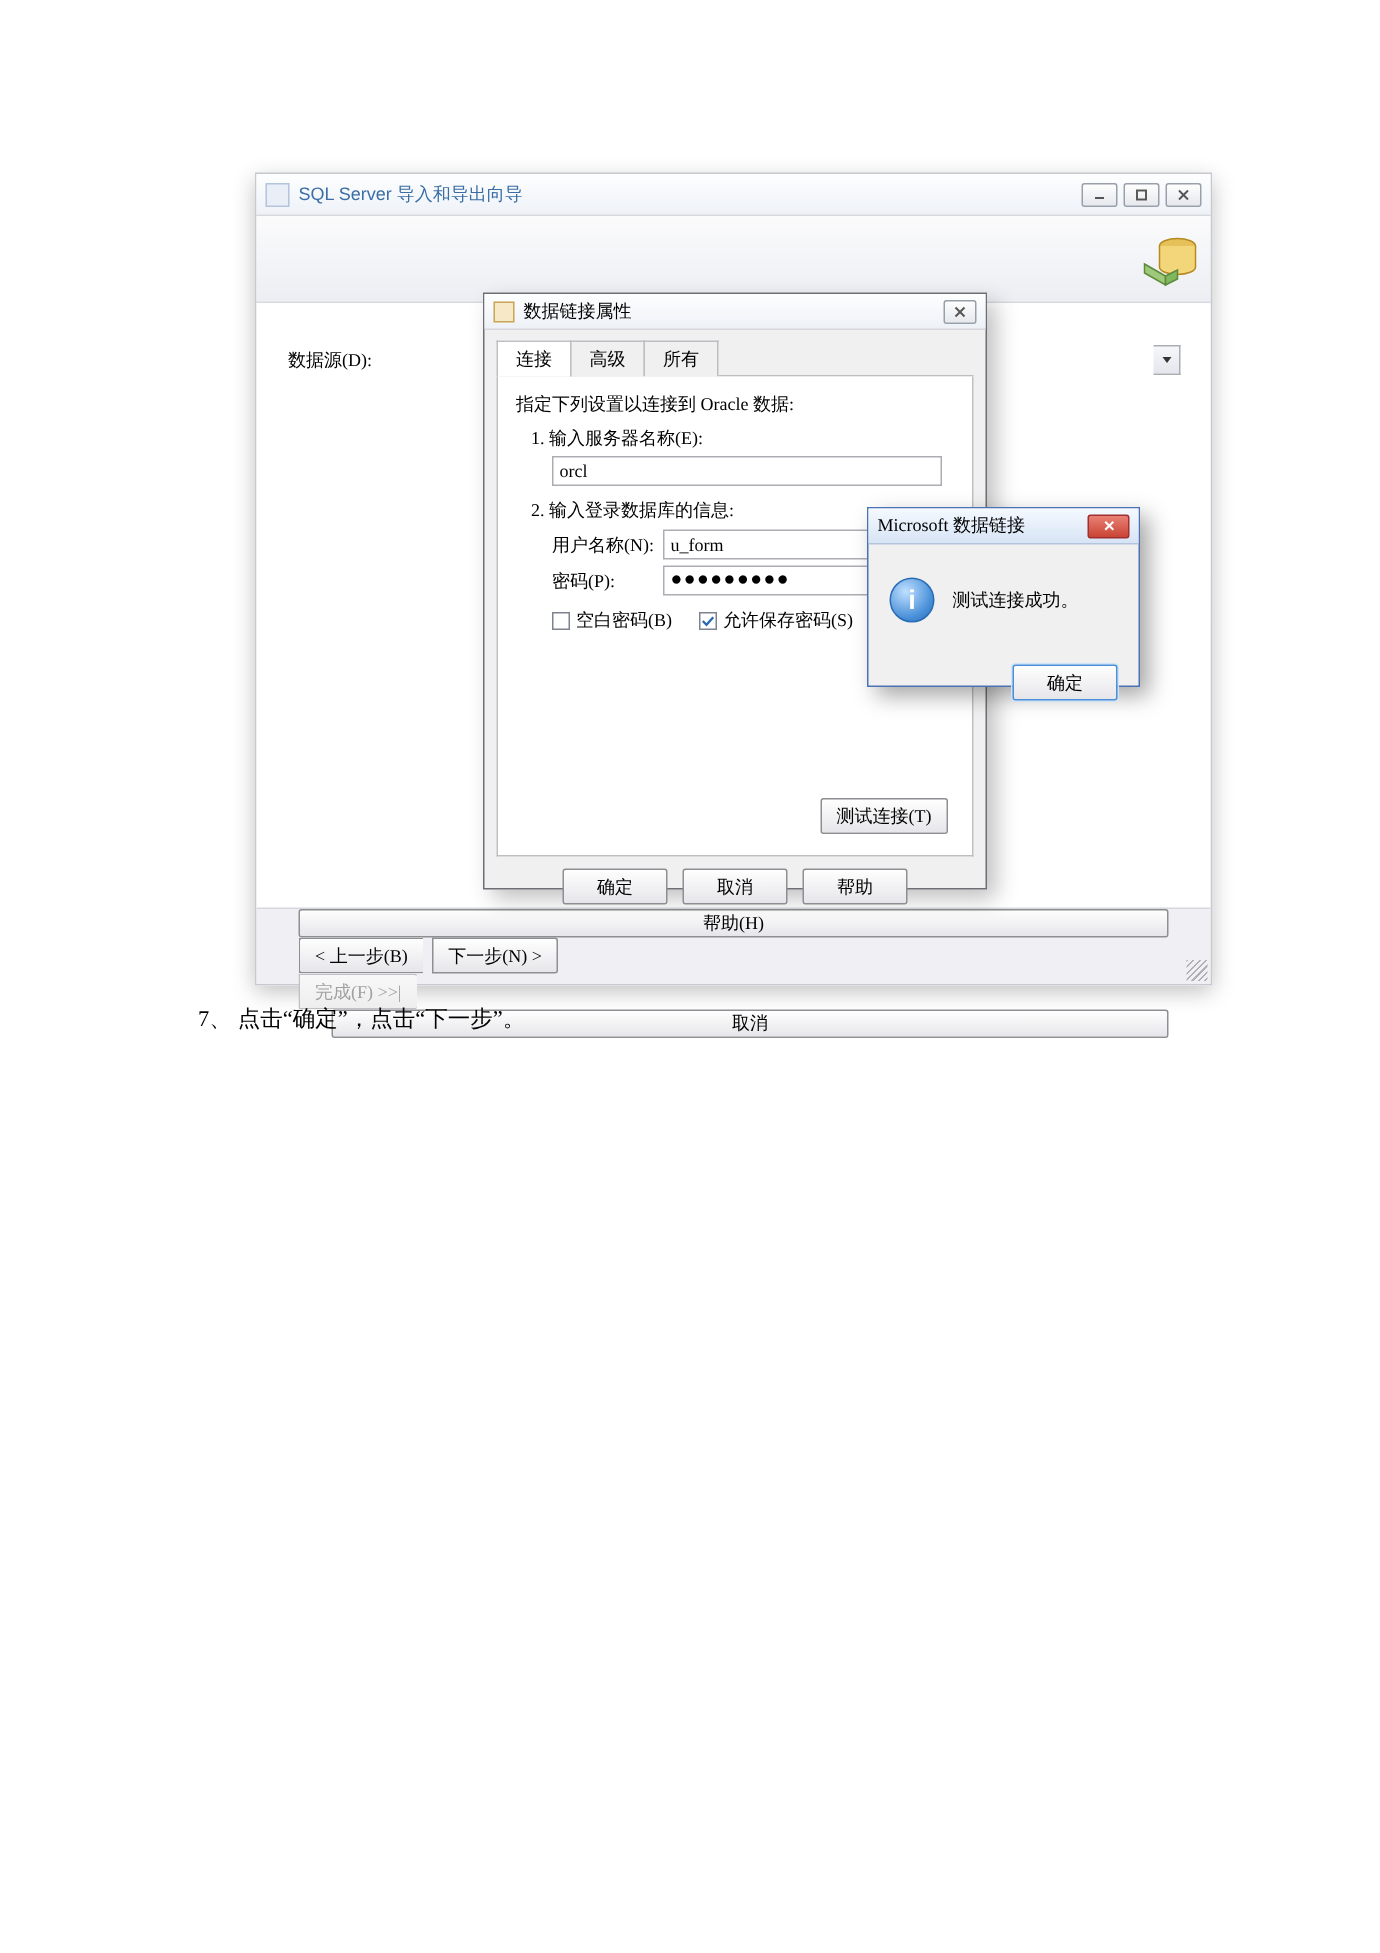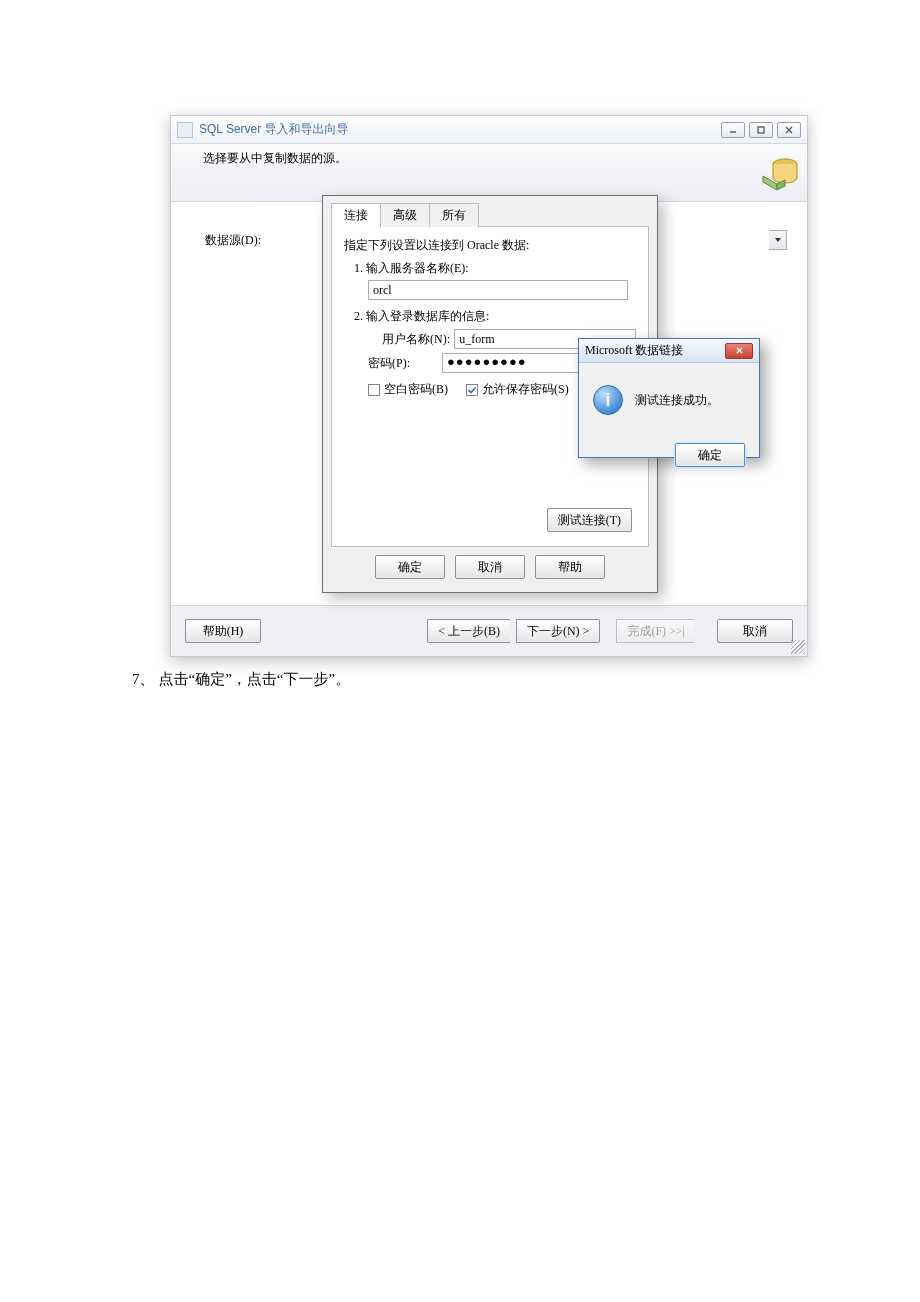--- a/index.html
+++ b/index.html
@@ -55,54 +55,54 @@
   }
   .wizard-header .h1 { font-weight: bold; font-size: 13px; font-family: SimSun; }
   .wizard-header .h2 { font-size: 12px; padding-left: 18px; color: #000; font-family: SimSun;}
   .wizard-header .icon-db {
     position: absolute; right: 6px; top: 6px; width: 44px; height: 44px;
   }
   .wizard-header .icon-db svg { width: 44px; height: 44px; }
 
   .wizard-body { position: relative; height: 404px; background: #fff; border-bottom:1px solid #d6d8dd;}
   .wizard-body .label-ds {
-    position: absolute; left: 34px; top: 30px; font-family: SimSun; font-size: 12px;
+    position: absolute; left: 21px; top: 30px; font-family: SimSun; font-size: 12px;
   }
   .ds-dd {
     position: absolute; right: 20px; top: 28px;
     width: 18px; height: 20px;
     border: 1px solid #abadb3;
     border-left: none;
     background: linear-gradient(#f6f7f9,#e3e6ec);
     display:flex;align-items:center;justify-content:center;
   }
   .ds-dd svg { width:8px;height:8px; }
 
   .wizard-footer {
     height: 50px;
     background: #f0f0f4;
     display: flex;
-    align-items: center;
-    padding: 0 14px;
+    padding: 0 28px;
+    flex-direction: column;
   }
   .btn {
     height: 24px;
     min-width: 76px;
     padding: 0 10px;
     border: 1px solid #8e8f92;
     background: linear-gradient(#fefefe,#e6e6ea);
     font-family: SimSun;
     font-size: 12px;
     display:inline-flex;align-items:center;justify-content:center;
     border-radius:2px;
   }
   .btn[disabled] { color:#a0a0a0; border-color:#bfbfc4; background:linear-gradient(#f8f8f9,#eeeeef);}
   .wizard-footer .spacer { flex: 1; }
   .wizard-footer .btn + .btn { margin-left: 6px; }
-  .wizard-footer .grp { display:flex; margin-left:16px;}
+  .wizard-footer .grp { display:flex; }
   .wizard-footer .grp .btn:first-child { border-right:none; border-radius:2px 0 0 2px;}
   .wizard-footer .grp .btn:last-child { border-radius:0 2px 2px 0;}
 
   
   .dlp {
     position: absolute;
     left: 322px; top: 195px;
     width: 336px; height: 398px;
     border: 1px solid #6d6f74;
     background: #f0f0f0;
@@ -220,21 +220,20 @@
       </div>
       <div class="win-btn">
         <svg viewBox="0 0 10 10">
               <line x1="2" y1="2" x2="8" y2="8" stroke="#555" stroke-width="1.3"></line>
               <line x1="8" y1="2" x2="2" y2="8" stroke="#555" stroke-width="1.3"></line>
             </svg>
       </div>
     </div>
   </div>
   <div class="wizard-header">
-    <div class="h2">选择要从中复制数据的源。</div>
     <div class="icon-db">
       <svg viewBox="0 0 44 44">
         <ellipse cx="28" cy="14" rx="12" ry="5" fill="#e6c15a" stroke="#b58a20"></ellipse>
         <path d="M16 14 v14 a12 5 0 0 0 24 0 v-14" fill="#f3d67a" stroke="#b58a20"></path>
         <path d="M6 26 l14 8 l0 6 l-14 -8 z" fill="#9ec97a" stroke="#5d8a3c"></path>
         <path d="M20 34 l8 -4 l0 6 l-8 4 z" fill="#7fb85d" stroke="#5d8a3c"></path>
       </svg>
     </div>
   </div>
   <div class="wizard-body">
@@ -254,35 +253,45 @@
     </div>
     <div class="grp">
       <button class="btn" disabled="">完成(F) &gt;&gt;|</button>
     </div>
     <button class="btn" style="margin-left:22px">取消</button>
   </div>
   <div class="resize-grip"></div>
 </div>
 
 <div class="dlp">
+  <div class="dlp-title">
+    <span class="icon"></span>
+    <span class="txt">数据链接属性</span>
+    <div class="win-btn">
+      <svg viewBox="0 0 10 10">
+            <line x1="2" y1="2" x2="8" y2="8" stroke="#555" stroke-width="1.3"></line>
+            <line x1="8" y1="2" x2="2" y2="8" stroke="#555" stroke-width="1.3"></line>
+          </svg>
+    </div>
+  </div>
   <div class="tabs">
     <div class="tab active">连接</div>
     <div class="tab">高级</div>
     <div class="tab">所有</div>
   </div>
   <div class="dlp-body">
     <div class="hint">指定下列设置以连接到 Oracle 数据:</div>
     <ol>
       <li>
         <div>1. 输入服务器名称(E):</div>
         <input class="text-input" style="width: 260px; margin-left: 14px; margin-top: 3px;" value="orcl">
       </li>
       <li style="margin-top:8px">
         <div>2. 输入登录数据库的信息:</div>
-        <div class="row" style="margin-left:28px">
+        <div class="row" style="margin-left:14px">
           <span class="lbl">用户名称(N):</span>
           <input class="text-input" style="width: 186px;" value="u_form">
         </div>
         <div class="row" style="margin-left:14px">
           <span class="lbl">密码(P):</span>
           <div class="text-input pw-dots" style="width:186px">●●●●●●●●●</div>
         </div>
         <div class="row" style="margin-left:14px;margin-top:8px">
           <label class="cb">
             <span class="box"></span>

